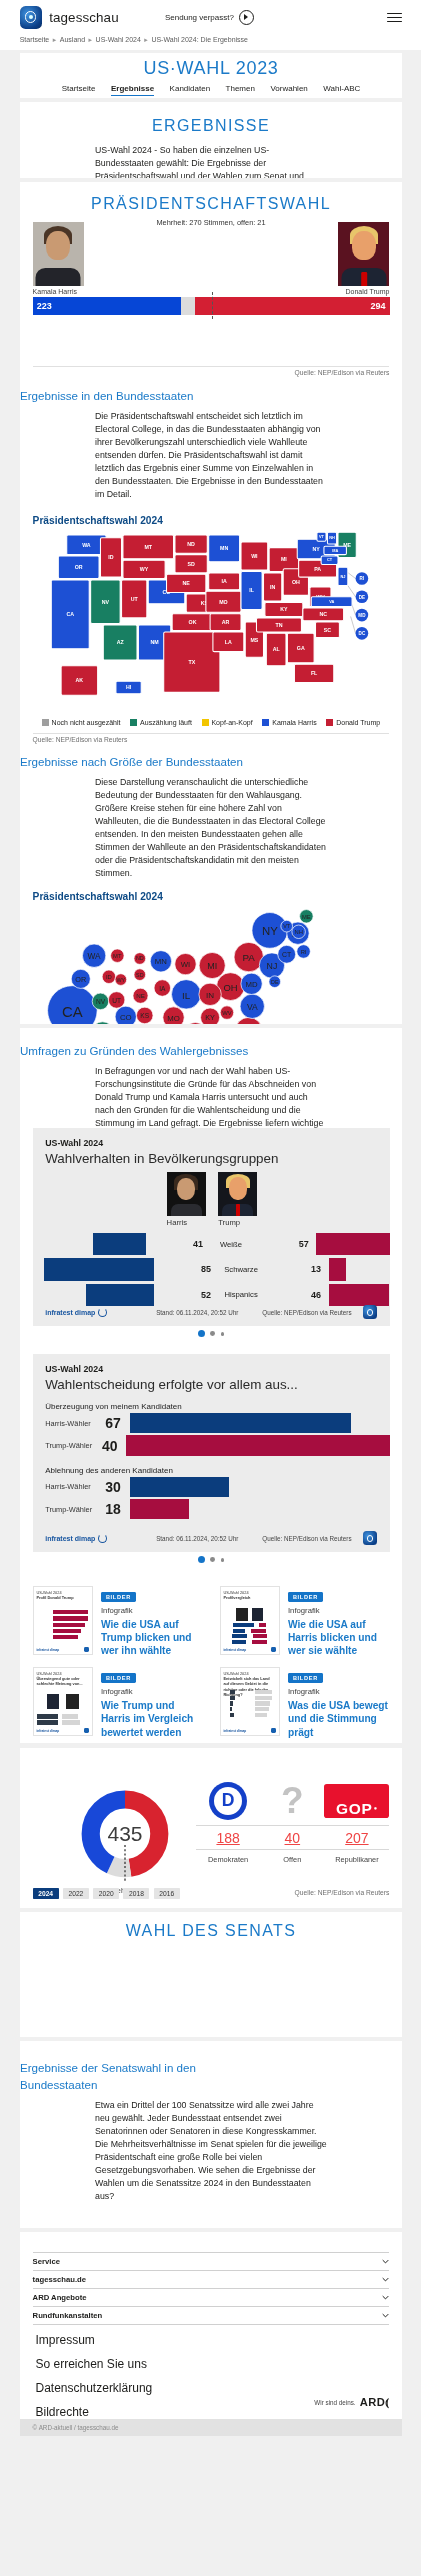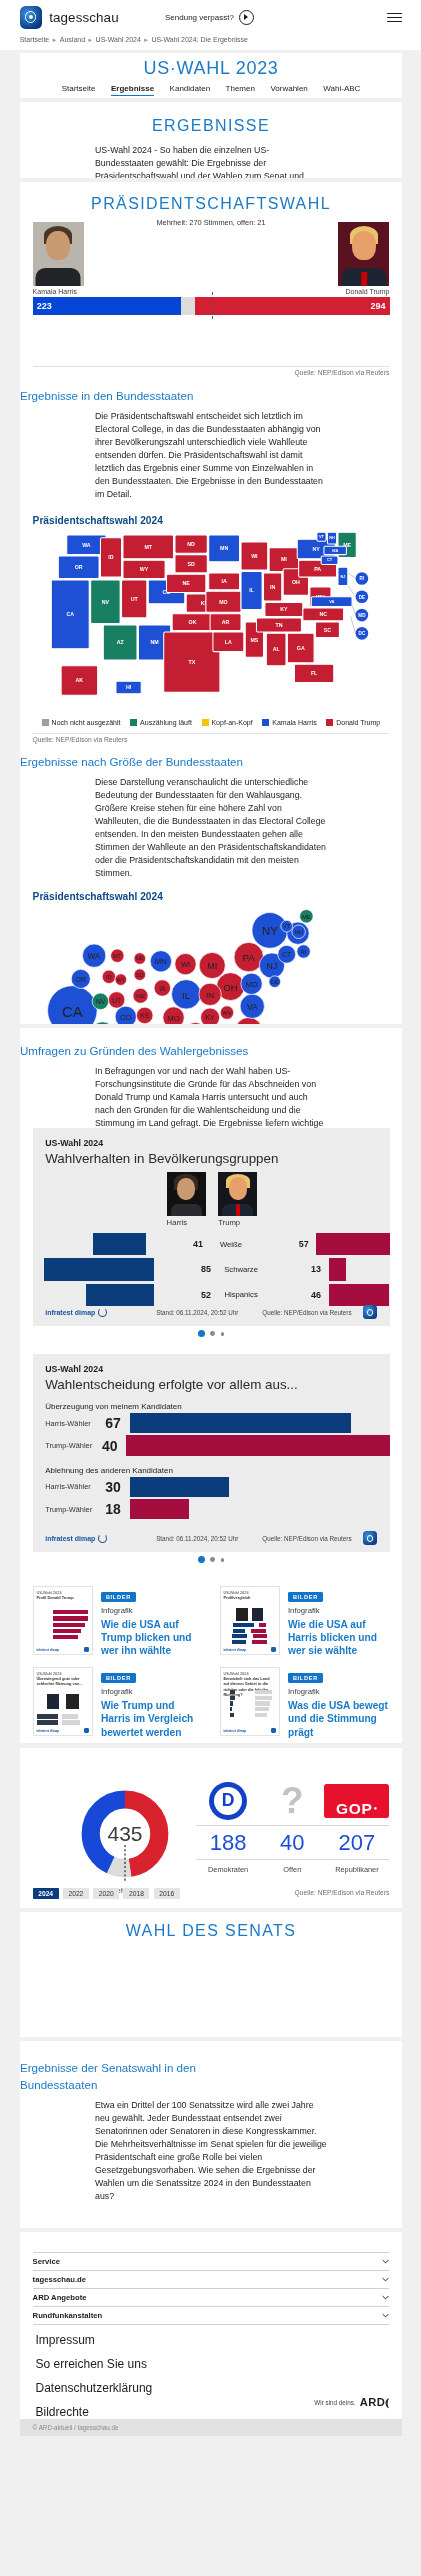--- a/index.html
+++ b/index.html
@@ -94,21 +94,21 @@
   
   #house{height:160px;}
   .house-cols{position:absolute;left:176px;right:12.6px;top:31px;display:flex;}
   .hcol{flex:1;text-align:center;}
   .hlogo{height:44px;display:flex;align-items:center;justify-content:center;}
   .dem-logo{width:38px;height:38px;border-radius:50%;background:#1440c8;display:flex;align-items:center;justify-content:center;}
   .dem-logo .in{width:28px;height:28px;border-radius:50%;background:#fff;display:flex;align-items:center;justify-content:center;font-weight:bold;font-size:17.6px;color:#1440c8;}
   .qmark{font-size:37px;font-weight:bold;color:#c3c3c3;line-height:1;}
   .gop{width:65px;height:34px;background:#e8112d;border-radius:2.8px;color:#fff;font-weight:bold;font-size:15.5px;display:flex;align-items:center;justify-content:center;letter-spacing:0.7px;}
   .gop span{font-size:5.6px;align-self:flex-end;margin:0 0 6.3px 1.4px;}
-  .hnum{border-top:0.7px solid #d8d8d8;border-bottom:0.7px solid #d8d8d8;font-size:22px;color:#1d4ed8;padding:3.5px 0;margin-top:2.8px;}
+  .hnum{border-top:0.7px solid #d8d8d8;border-bottom:0.7px solid #d8d8d8;font-size:14px;color:#ef4444;padding:3.5px 0;margin-top:2.8px;text-decoration:underline;}
   .hlab{font-size:7.4px;color:#444;padding-top:4.9px;}
   .years{position:absolute;left:12.6px;bottom:8.4px;display:flex;gap:4.2px;}
   .year{font-size:6.7px;padding:2.1px 5.6px;background:#e4e4e4;color:#333;cursor:pointer;border-radius:0.7px;}
   .year.active{background:#0b3d7d;color:#fff;font-weight:bold;}
   #house .src{position:absolute;right:12.6px;bottom:11.2px;}
   
   #senate{height:125px;}
   #senate-states{height:187px;}
   #review{height:136px;}
   

